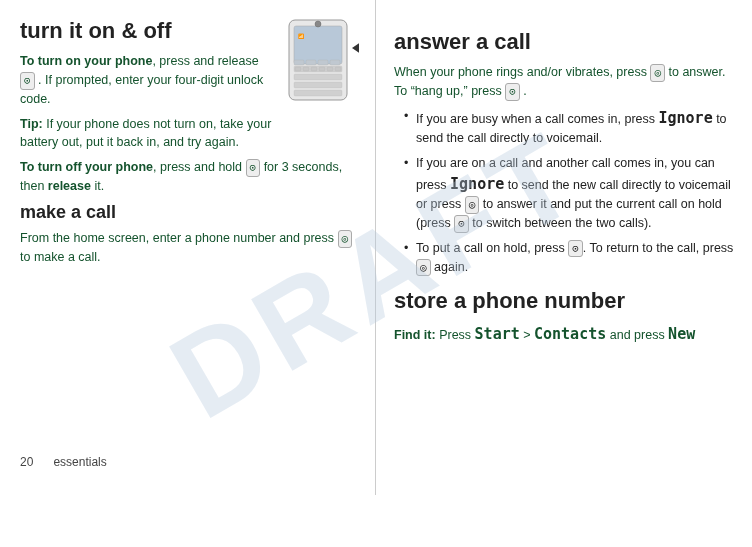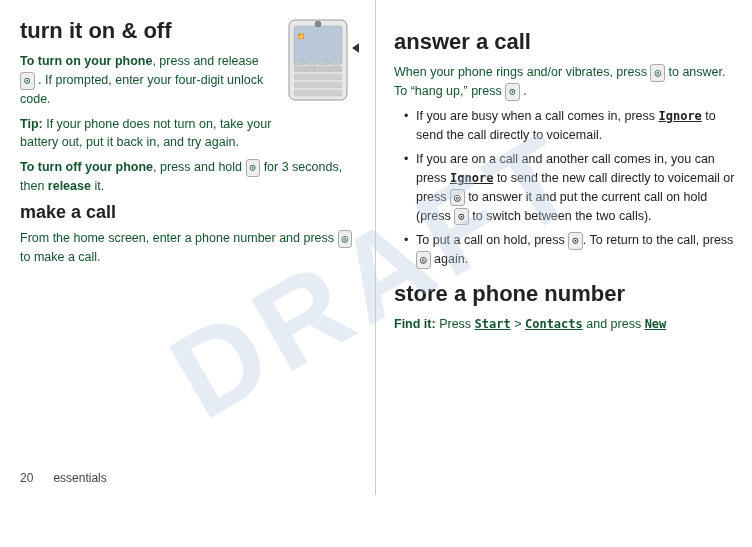--- a/index.html
+++ b/index.html
@@ -82,23 +82,22 @@
       border-radius: 3px;
       padding: 0 3px;
       font-family: monospace;
       font-size: 11px;
       line-height: 1.4;
       vertical-align: middle;
     }
 
     .code-word {
       font-family: monospace;
-      font-size: 12px;
-      font-weight: bold;
-      text-decoration: underline;
+      font-size: 15px;
+      font-weight: bold;
     }
 
     .bullet-list {
       margin: 6px 0 6px 10px;
       list-style: none;
     }
 
     .bullet-list li {
       font-size: 12.5px;
       line-height: 1.5;
@@ -122,21 +121,21 @@
 
     
     .tip-label { font-weight: bold; }
 
     .store-section {
       margin-top: 12px;
     }
 
     .page-number-area {
       position: absolute;
-      bottom: 10px;
+      bottom: 26px;
       left: 20px;
       font-size: 12px;
       color: #444;
     }
   </style>
 </head>
 <body>
 
 <div class="draft-watermark">DRAFT</div>
 

